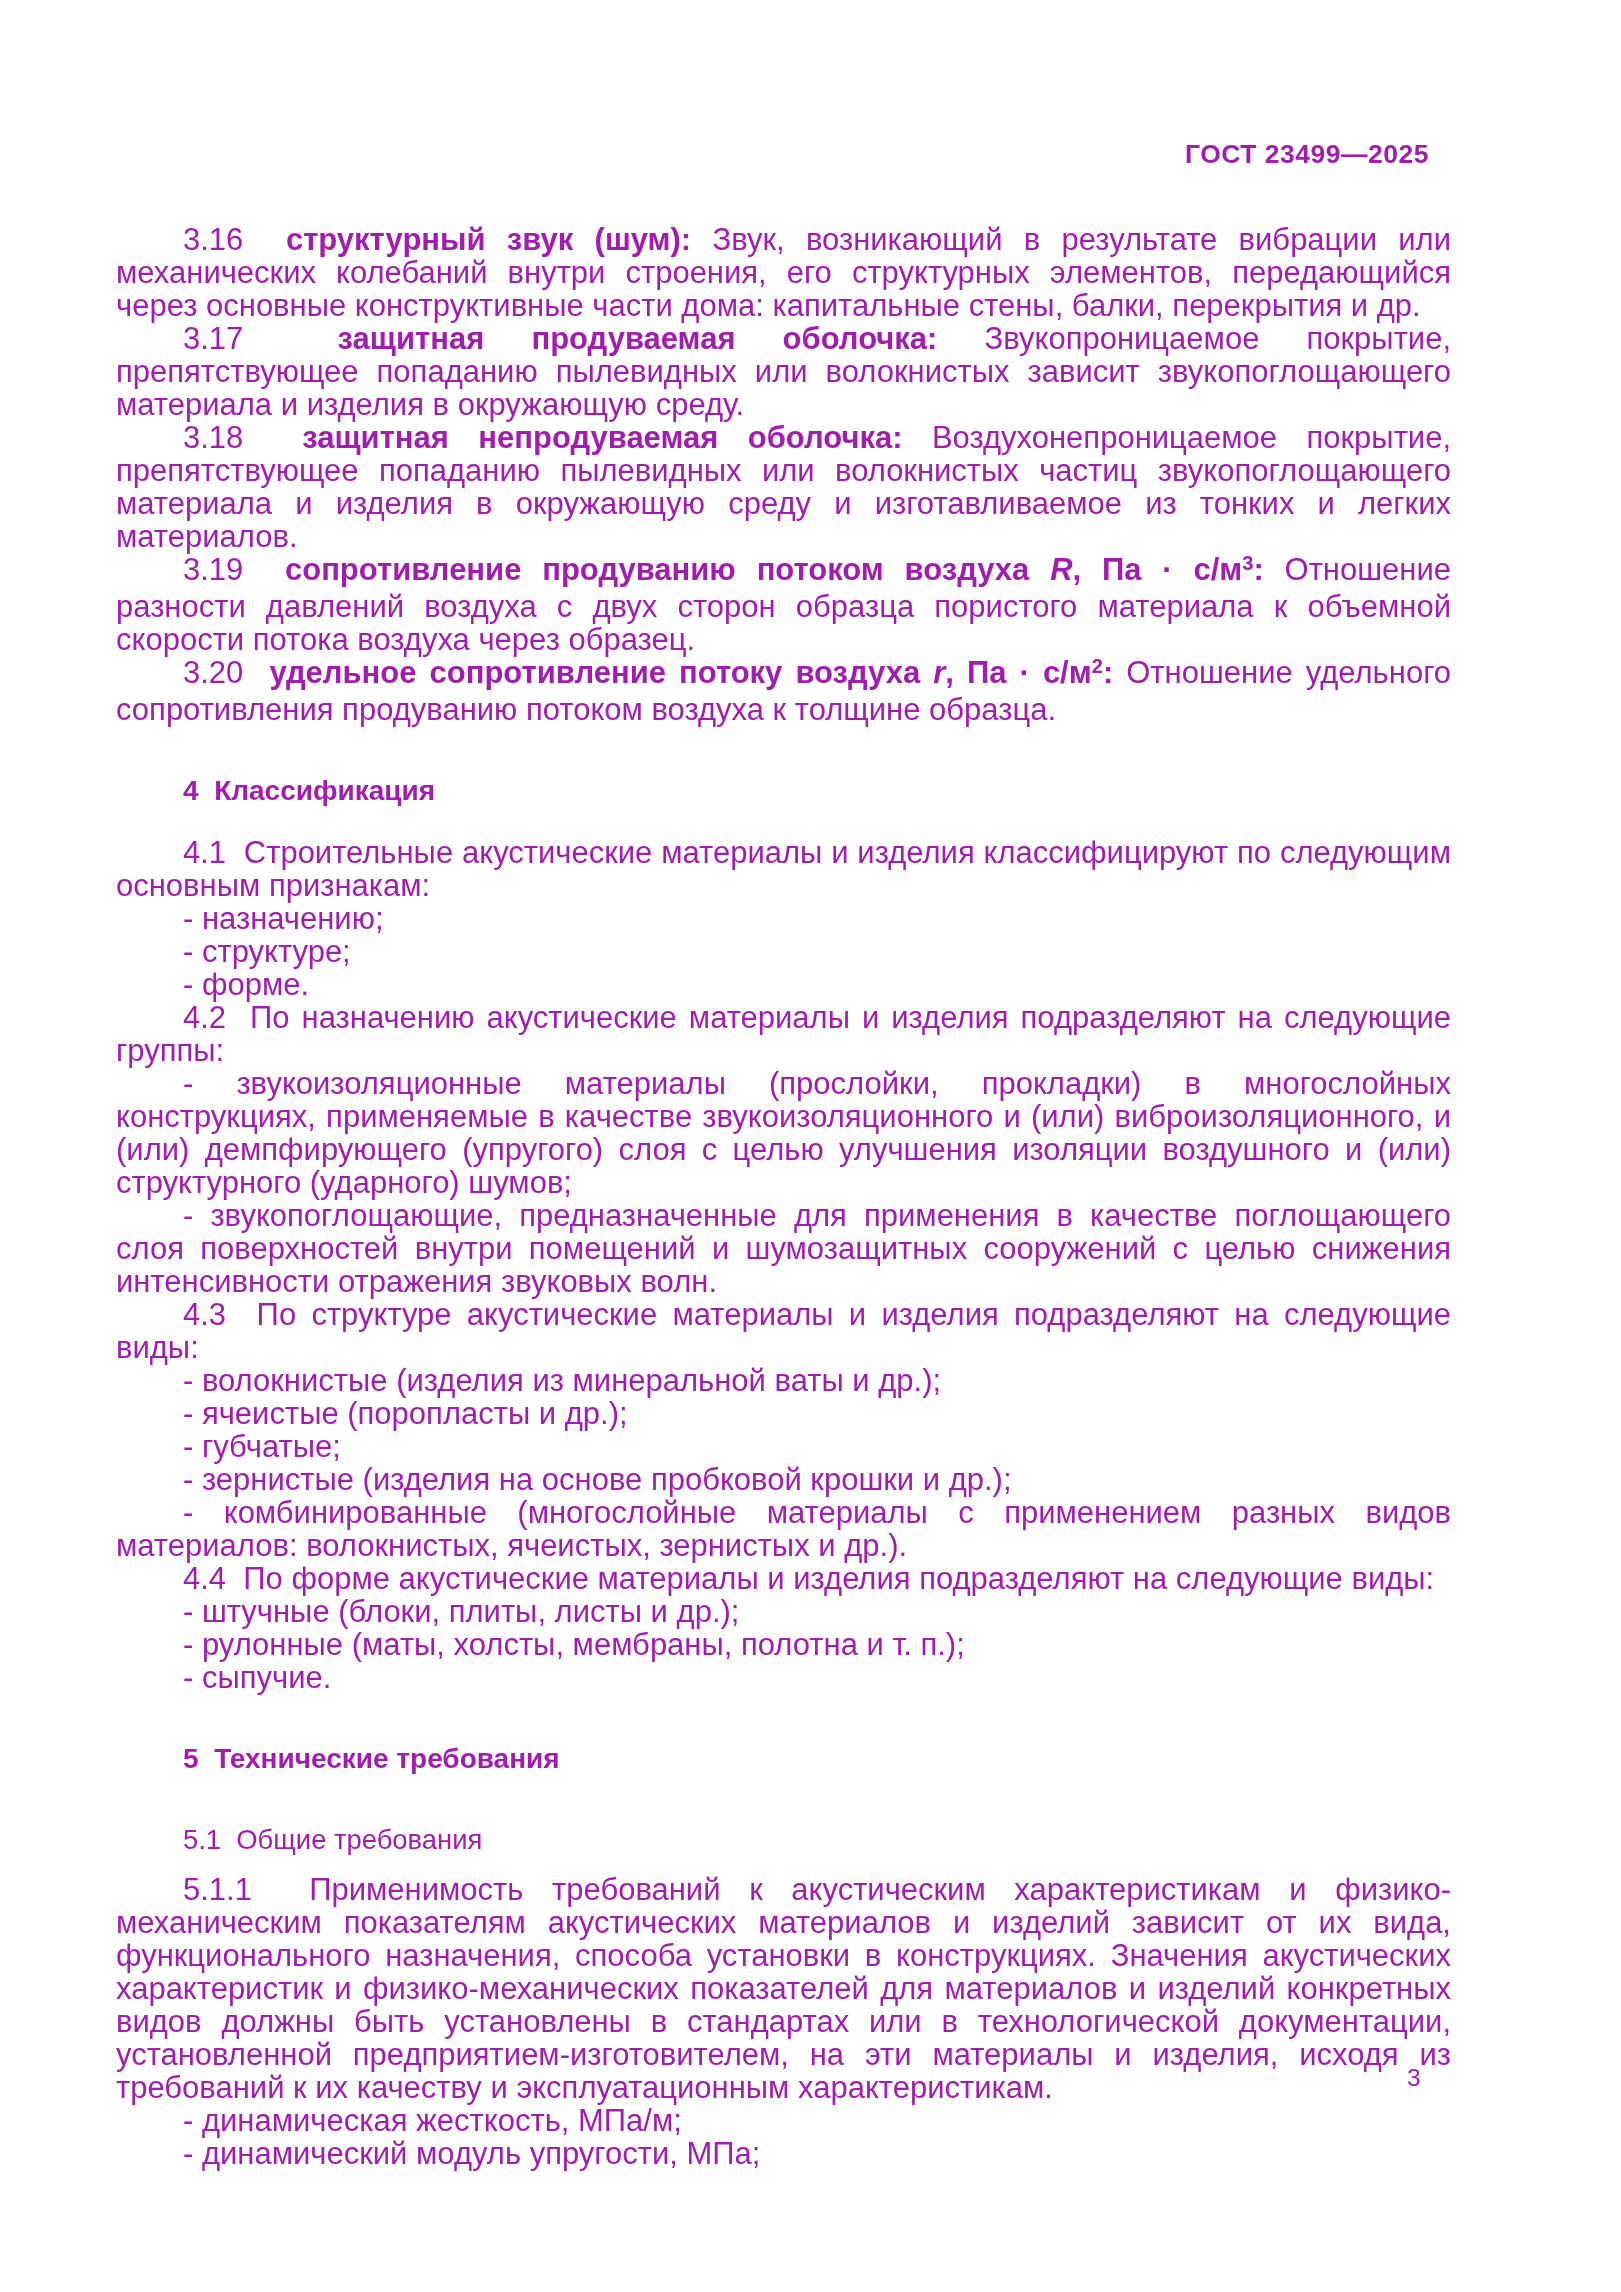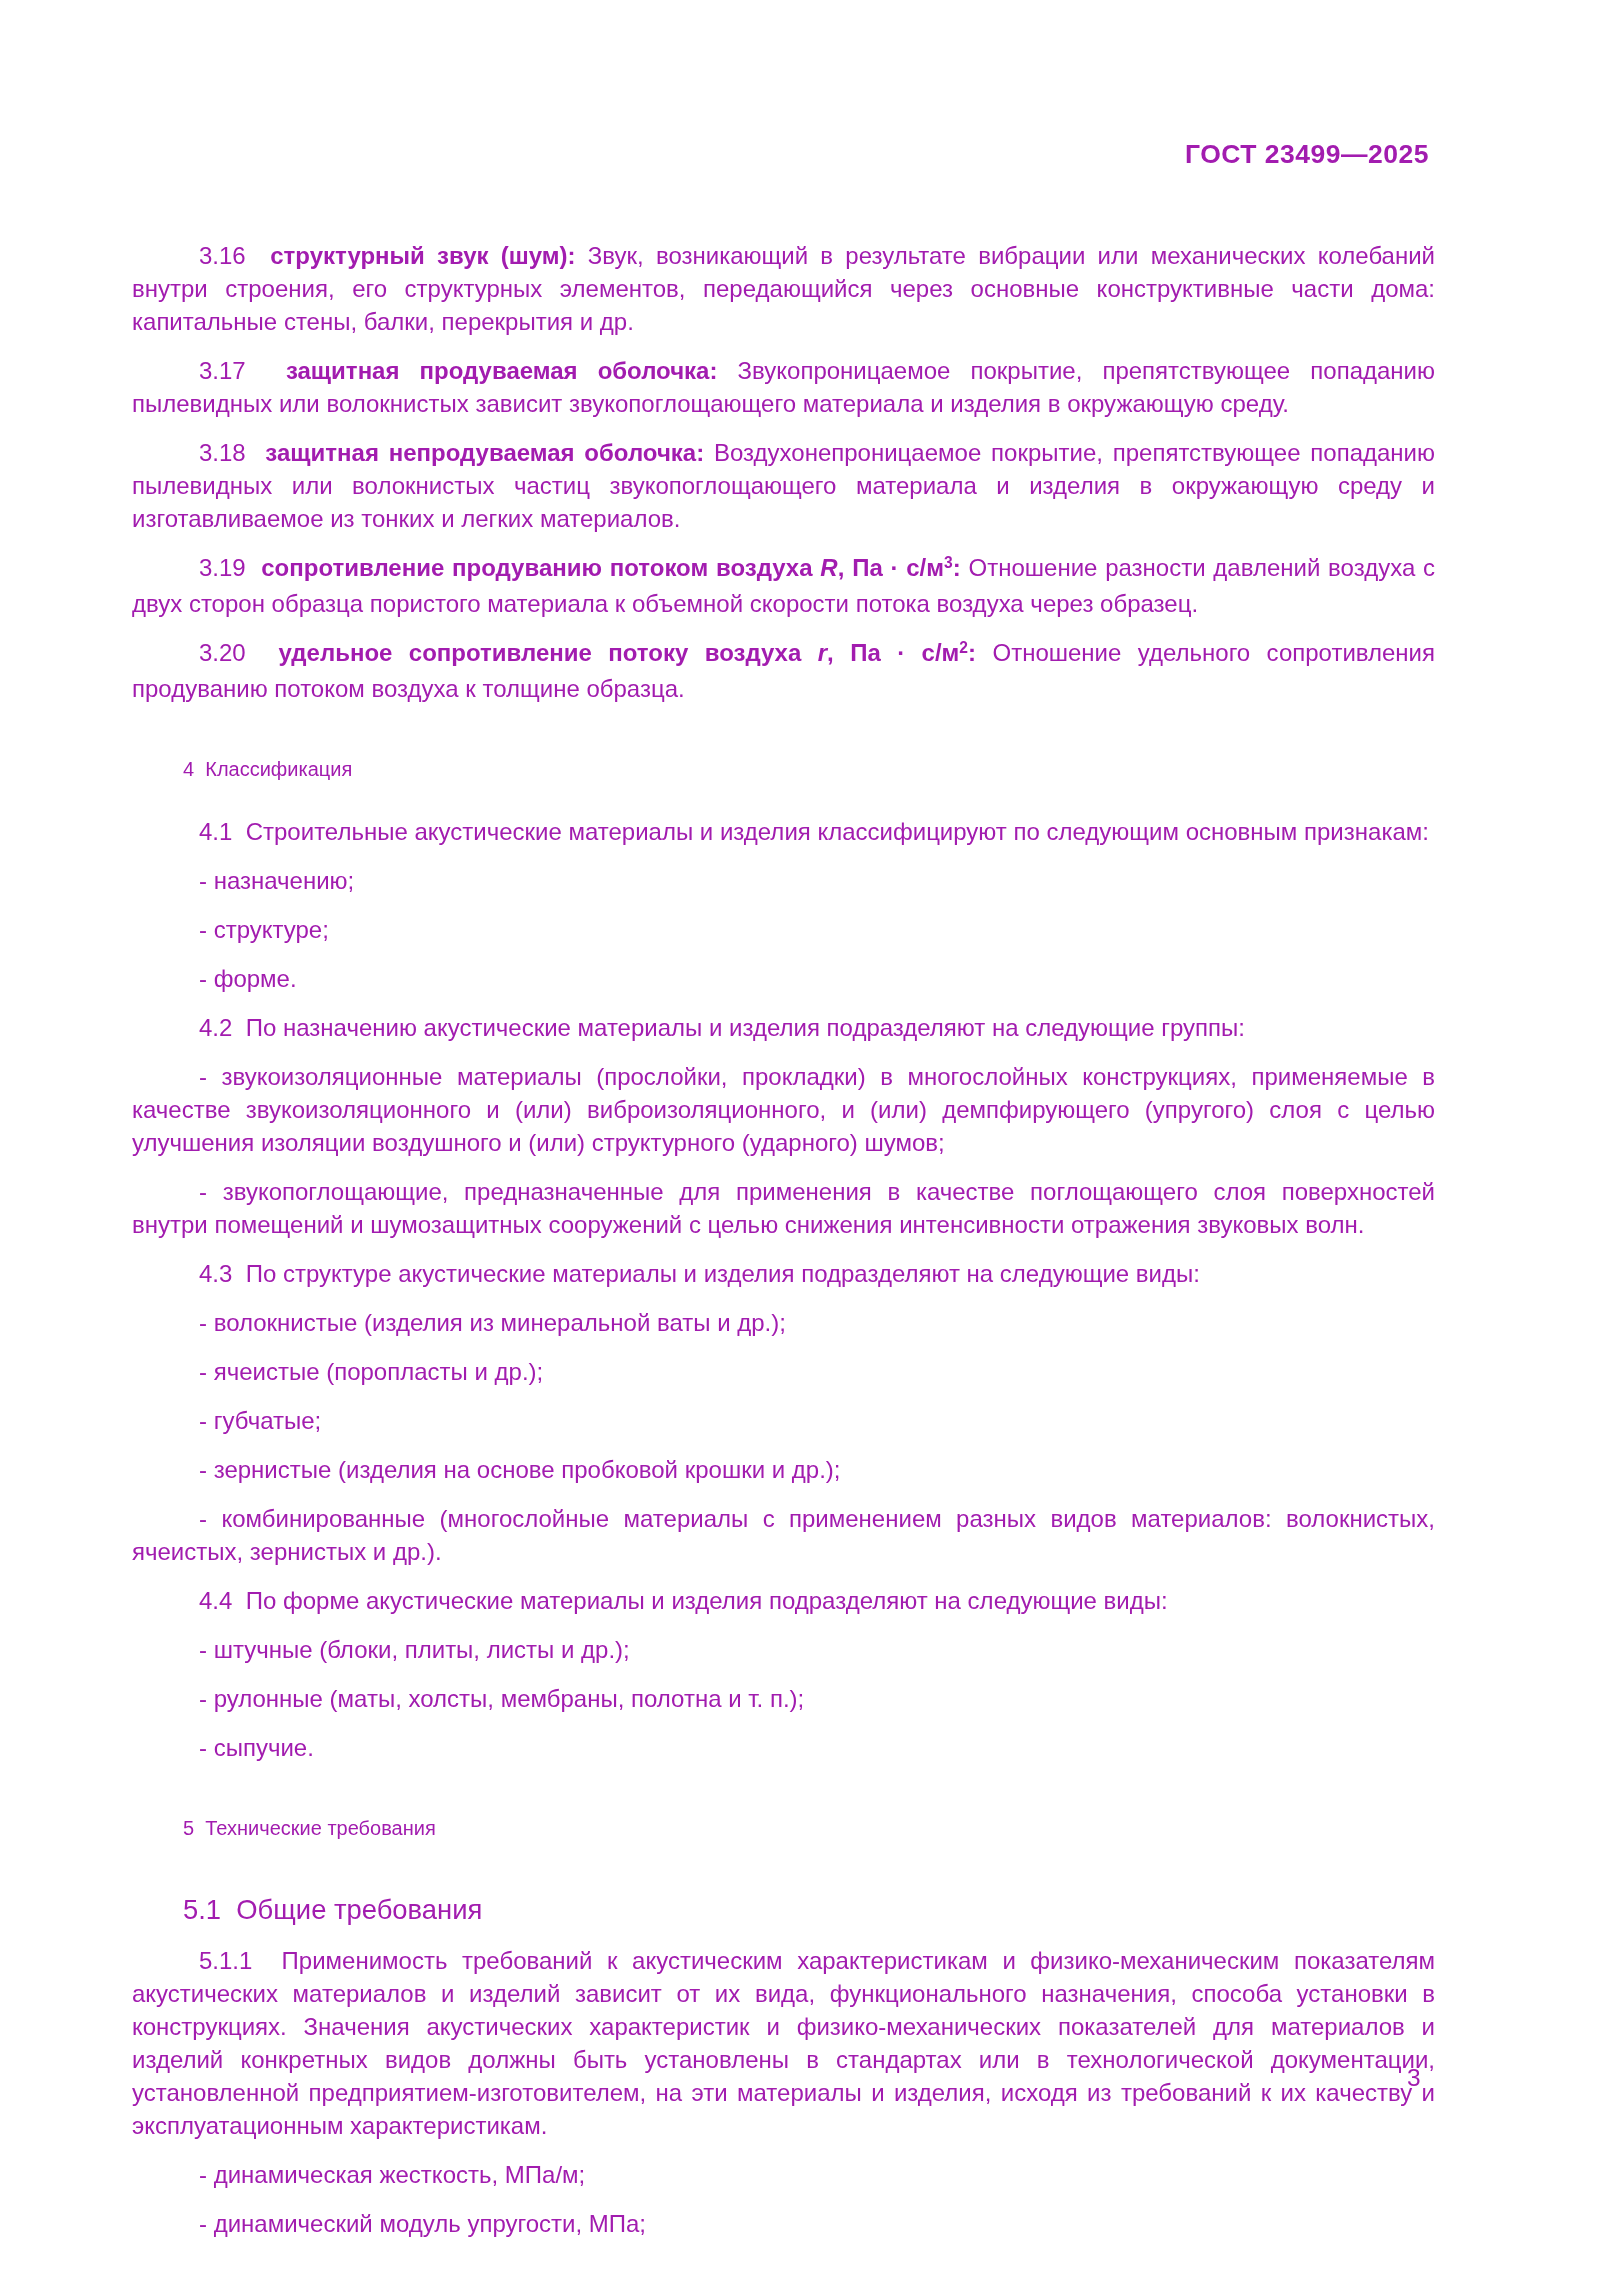--- a/index.html
+++ b/index.html
@@ -20,32 +20,32 @@
     font-weight:bold;
     letter-spacing:0.5px;
   }
   .content{
     position:absolute;
     left:116px;
     top:223px;
     width:1335px;
   }
   p.body{
-    margin:16px;
-    font-size:24px;
+    margin:0;
+    font-size:31px;
     line-height:33px;
     text-align:justify;
     text-indent:67px;
     white-space:pre-wrap;
   }
   h1.section{
     margin:43px 0 23.5px 0;
-    font-size:20px;
+    font-size:28px;
     line-height:43px;
-    font-weight:normal;
+    font-weight:bold;
     text-indent:67px;
     white-space:pre-wrap;
   }
   h2.sub{
     margin:41px 0 15.7px 0;
     font-size:27.4px;
     line-height:37px;
     font-weight:normal;
     text-indent:67px;
     white-space:pre-wrap;

